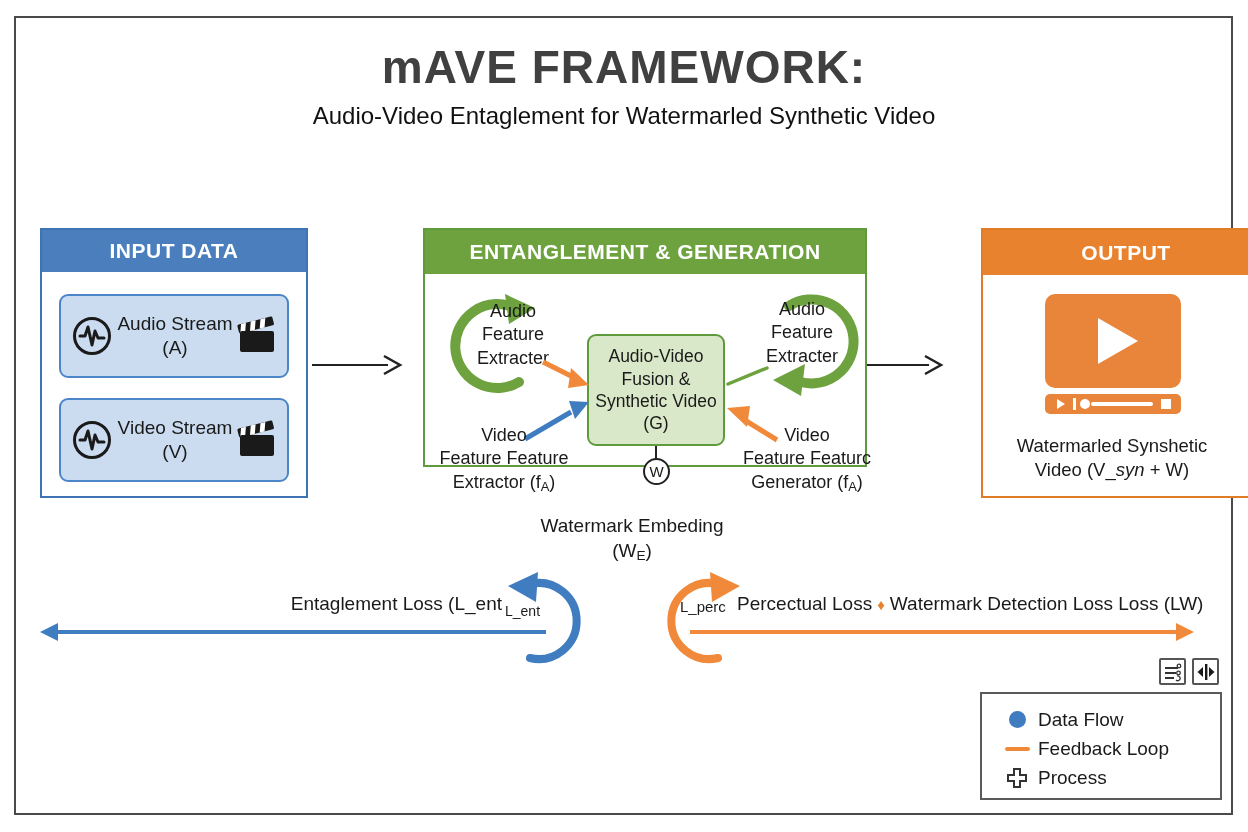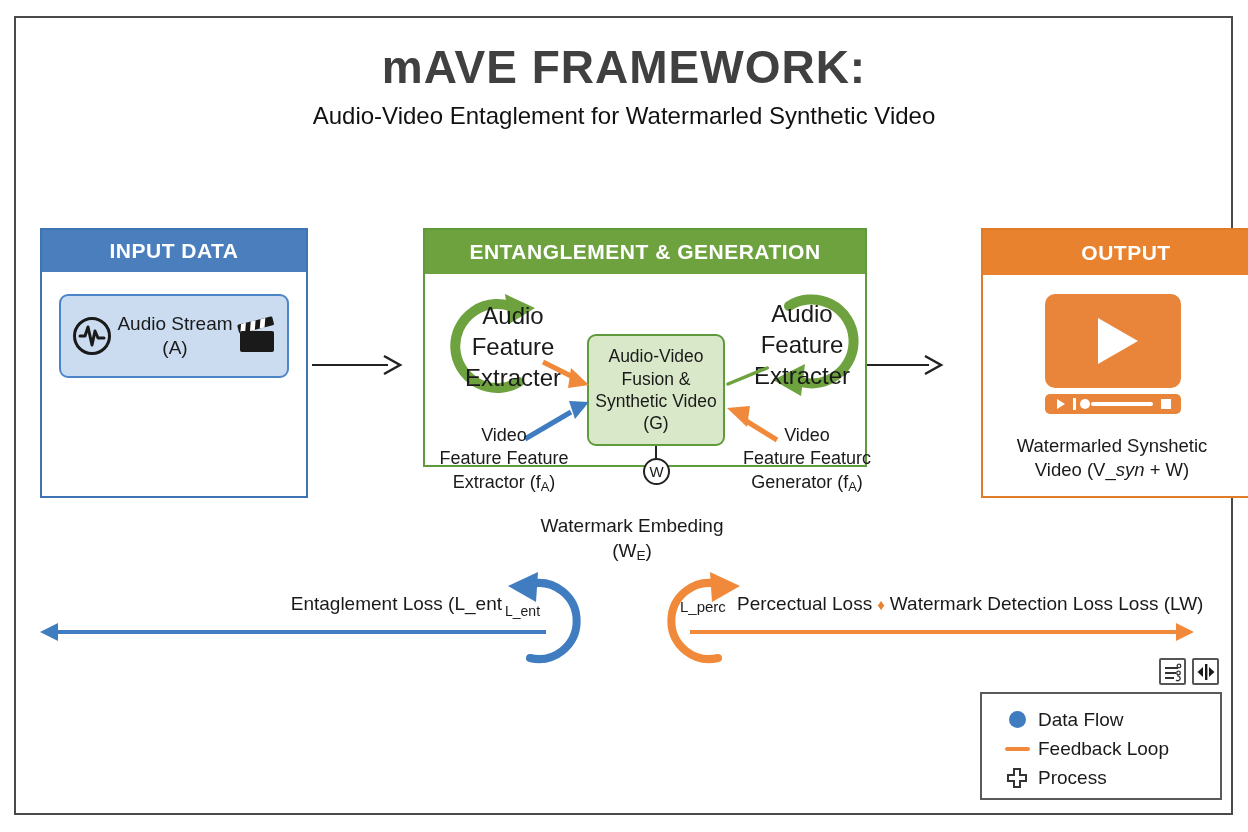--- a/index.html
+++ b/index.html
@@ -21,21 +21,21 @@
 
   .input-panel  { left:40px;  top:228px; width:268px; height:270px; border-color:#3e74b3; }
   .input-panel .panel-header { height:42px; background:#4a7ebd; }
   .stream-item { left:17px; width:230px; height:84px; background:#cbdcf1;
                  border:2px solid #4a86c8; border-radius:9px;
                  display:flex; align-items:center; justify-content:space-between; padding:0 9px; }
   .stream-label { text-align:center; font-size:19px; line-height:1.25; flex:1; }
 
   .ent-panel { left:405px; top:228px; width:444px; height:239px; border-color:#5f9a3c;margin-left:18px; }
   .ent-panel .panel-header { height:44px; background:#6da23f; }
-  .loop-label { font-size:24px; line-height:1.3; text-align:center; white-space:pre-line; }
+  .loop-label { font-size:18px; line-height:1.3; text-align:center; white-space:pre-line; }
   .fusion-box { left:162px; top:104px; width:138px; height:112px; background:#d9e8c8;
                 border:2px solid #5f9a3c; border-radius:9px; display:flex; align-items:center;
                 justify-content:center; text-align:center; font-size:17.5px; line-height:1.28;
                 white-space:pre-line; }
   .lower-label { font-size:18px; line-height:1.3; text-align:center; }
   .w-line { left:230px; top:216px; width:2px; height:13px; background:#222; }
   .w-circle { left:218px; top:228px; width:27px; height:27px; border:2px solid #222;
               border-radius:50%; background:#fff; display:flex; align-items:center;
               justify-content:center; font-size:15px; }
 
@@ -90,20 +90,37 @@
       </div>
       <svg width="42" height="40" viewBox="0 0 42 40">
         <g transform="rotate(-14 6 16)">
           <rect x="3" y="8" width="36" height="9" rx="1.5" fill="#1a1a1a"></rect>
           <path d="M7 8 l5 0 -3 9 -5 0 Z M17 8 l5 0 -3 9 -5 0 Z M27 8 l5 0 -3 9 -5 0 Z" fill="#fff"></path>
         </g>
         <rect x="4" y="15" width="34" height="21" rx="2" fill="#1a1a1a"></rect>
       </svg>
     </div>
 
+    <div class="abs stream-item" style="top:168px;">
+      <svg width="44" height="44" viewBox="0 0 44 44">
+        <circle cx="22" cy="22" r="17.5" fill="none" stroke="#1a1a1a" stroke-width="3"></circle>
+        <polyline points="10,22 15,22 18,13 22,31 25,17 28,24 34,24" fill="none" stroke="#1a1a1a" stroke-width="3" stroke-linejoin="round" stroke-linecap="round"></polyline>
+      </svg>
+      <div class="stream-label">
+        <span>Video Stream</span><br>
+        <span>(V)</span>
+      </div>
+      <svg width="42" height="40" viewBox="0 0 42 40">
+        <g transform="rotate(-14 6 16)">
+          <rect x="3" y="8" width="36" height="9" rx="1.5" fill="#1a1a1a"></rect>
+          <path d="M7 8 l5 0 -3 9 -5 0 Z M17 8 l5 0 -3 9 -5 0 Z M27 8 l5 0 -3 9 -5 0 Z" fill="#fff"></path>
+        </g>
+        <rect x="4" y="15" width="34" height="21" rx="2" fill="#1a1a1a"></rect>
+      </svg>
+    </div>
   </div>
 
   <svg class="abs" style="left:308px; top:350px;" width="100" height="30">
     <line x1="4" y1="15" x2="80" y2="15" stroke="#222" stroke-width="2"></line>
     <polyline points="76,6 92,15 76,24" fill="none" stroke="#222" stroke-width="2.5"></polyline>
   </svg>
   <svg class="abs" style="left:848px; top:350px;" width="100" height="30">
     <line x1="5" y1="15" x2="81" y2="15" stroke="#222" stroke-width="2"></line>
     <polyline points="77,6 93,15 77,24" fill="none" stroke="#222" stroke-width="2.5"></polyline>
   </svg>

